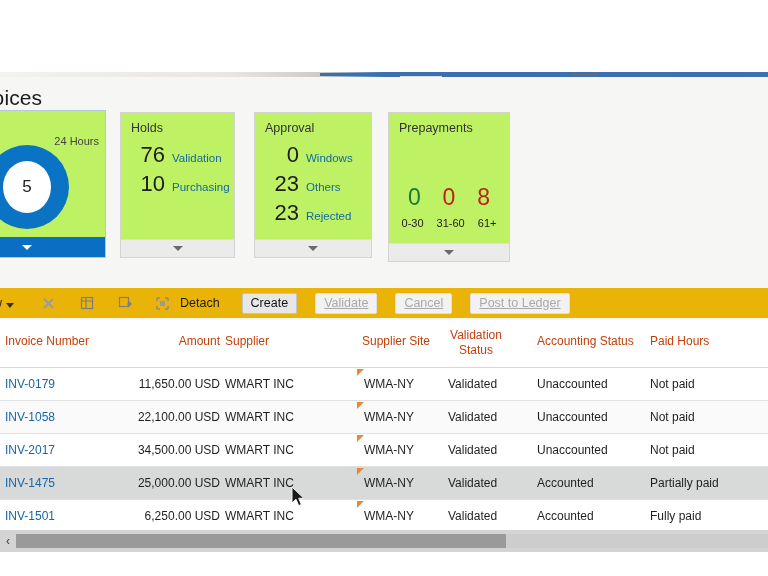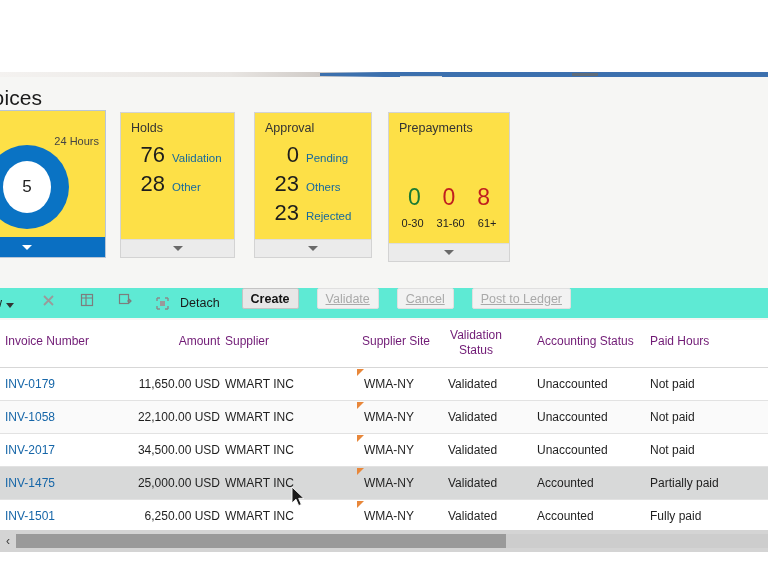--- a/index.html
+++ b/index.html
@@ -44,21 +44,21 @@
   
   .page-title {
     position: absolute; left: -18px; top: 86px;
     font-size: 21px; color: #1a1a1a; letter-spacing: .1px;
     white-space: nowrap;
   }
 
   
   .card {
     position: absolute;
-    background: #fde047;
+    background: #bef264;
     border: 1px solid #d3d3d3;
   }
   .card-title {
     position: absolute; left: 10px; top: 8px;
     font-size: 12.5px; color: #333333;
     white-space: nowrap;
   }
   .card-footer {
     position: absolute; left: 0; bottom: 0; width: 100%; height: 18px;
     background: #ebebeb; border-top: 1px solid #dddddd;
@@ -125,22 +125,22 @@
   .prepay-buckets {
     position: absolute; left: 0; top: 104px; width: 100%;
     display: flex; justify-content: space-around;
     padding: 0 6px;
   }
   .prepay-bucket { font-size: 11px; color: #222222; white-space: nowrap; }
 
   
   .toolbar {
     position: absolute; left: 0; top: 288px; width: 768px; height: 30px;
-    display: flex; gap: 12px;
-    background: #5eead4;
+    display: flex; align-items: center; gap: 12px;
+    background: #eab308;
   }
   .tb-view {
     font-size: 12.5px; color: #222222; margin-left: -14px; margin-right: 10px;
     display: flex; align-items: center; gap: 4px; white-space: nowrap;
   }
   .tb-view .caret {
     width: 0; height: 0;
     border-left: 4px solid transparent;
     border-right: 4px solid transparent;
     border-top: 5px solid #333333;
@@ -157,40 +157,40 @@
     white-space: nowrap;
   }
   .tb-btn {
     height: 21px; padding: 0 8px;
     display: flex; align-items: center;
     font-size: 12.5px;
     border: 1px solid #cfcfcf; border-radius: 2px;
     margin-right: 6px; white-space: nowrap;
   }
   .tb-btn.enabled {
-    background: #e7e7e7; color: #131313; font-weight: bold;
+    background: #e7e7e7; color: #131313; font-weight: normal;
     border-color: #c4c4c4;
   }
   .tb-btn.disabled {
     background: #f2f2f2; color: #a9a9a9; border-color: #e0e0e0; text-decoration: underline;
   }
 
   
   .table-wrap {
     position: absolute; left: 0; top: 320px; width: 768px; height: 210px;
     background: #ffffff;
   }
   .thead {
     position: relative; height: 48px;
     background: #ffffff;
     border-bottom: 1px solid #d7d7d7;
   }
   .th {
     position: absolute; top: 14px;
-    font-size: 12px; color: #701a75; line-height: 1.22;
+    font-size: 12px; color: #c2410c; line-height: 1.22;
   }
   .trow {
     position: relative; height: 33px;
     border-bottom: 1px solid #e2e2e2;
   }
   .trow.alt { background: #fafafa; }
   .trow.sel { background: #d8d9d9; }
   .cell {
     position: absolute; top: 9px;
     font-size: 12px; color: #1f1f1f; white-space: nowrap;
@@ -265,35 +265,35 @@
   </div>
 
   <div class="card" id="card-holds">
     <div class="card-title">Holds</div>
     <div class="stat-rows">
       <div class="stat-row">
         <span class="stat-num">76</span>
         <span class="stat-label">Validation</span>
       </div>
       <div class="stat-row">
-        <span class="stat-num">28</span>
-        <span class="stat-label">Other</span>
+        <span class="stat-num">10</span>
+        <span class="stat-label">Purchasing</span>
       </div>
     </div>
     <div class="card-footer">
       <span class="caret"></span>
     </div>
   </div>
 
   <div class="card" id="card-approval">
     <div class="card-title">Approval</div>
     <div class="stat-rows">
       <div class="stat-row">
         <span class="stat-num">0</span>
-        <span class="stat-label">Pending</span>
+        <span class="stat-label">Windows</span>
       </div>
       <div class="stat-row">
         <span class="stat-num">23</span>
         <span class="stat-label">Others</span>
       </div>
       <div class="stat-row">
         <span class="stat-num">23</span>
         <span class="stat-label">Rejected</span>
       </div>
     </div>

